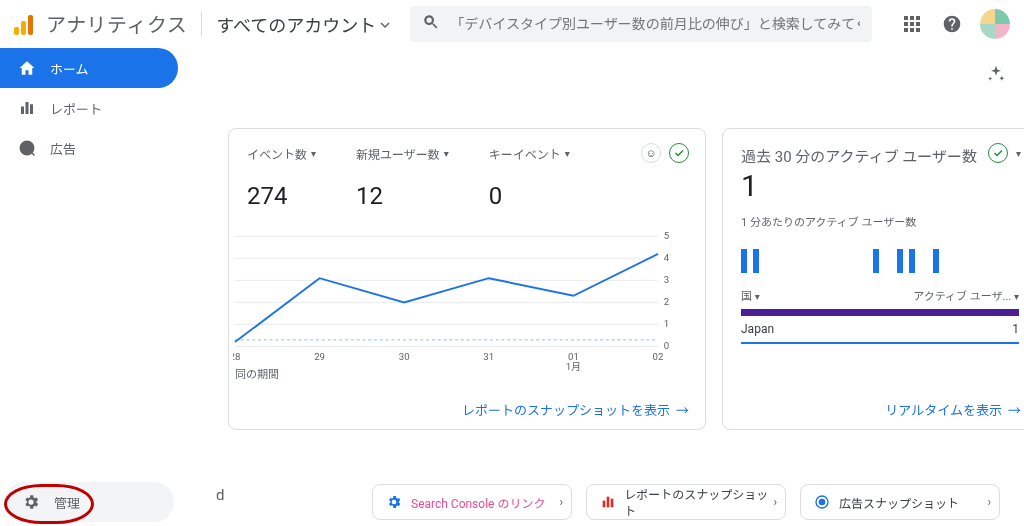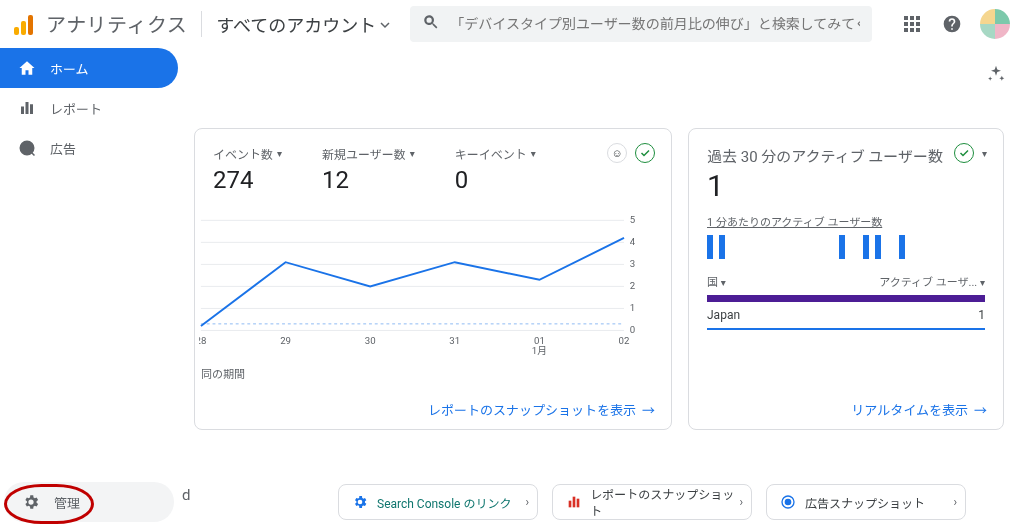--- a/index.html
+++ b/index.html
@@ -13,56 +13,56 @@
   .product-title { font-size: 20px; color:#5f6368; letter-spacing:0.5px; }
   .divider-v { width:1px; height:26px; background:#dadce0; margin:0 14px; }
   .account-sel { font-size:18px; color:#3c4043; display:flex; align-items:center; gap:4px; cursor:pointer; }
   .search-bar { flex:1; margin:0 20px; height:36px; background:#f1f3f4; border-radius:4px; display:flex; align-items:center; padding:0 12px; color:#5f6368; }
   .search-bar input { border:none; background:transparent; outline:none; flex:1; font-size:14px; color:#5f6368; padding-left:10px; }
   .header-icons { display:flex; align-items:center; gap:16px; margin-left:8px; }
   .icon-btn { width:24px; height:24px; color:#5f6368; display:flex; align-items:center; justify-content:center; cursor:pointer; }
   .avatar { width:30px; height:30px; border-radius:50%; background: conic-gradient(#7cc9ab 0 90deg,#f0b6c7 90deg 180deg,#a7d8c4 180deg 270deg,#f5d68f 270deg 360deg); }
 
   
-  .body { display:flex; height: calc(100% - 48px); position:relative; }
+  .body { display:flex; height: calc(100% - 48px); position:relative;gap:34px; }
   .sidebar { width:178px; display:flex; flex-direction:column; }
   .nav-item { height:40px; display:flex; align-items:center; padding-left:18px; gap:14px; color:#5f6368; font-size:13px; border-top-right-radius:20px; border-bottom-right-radius:20px; cursor:pointer; }
   .nav-item.active { background:#1a73e8; color:#fff; }
   .nav-item.active svg { fill:#fff; }
   .nav-item svg { fill:#5f6368; }
   .spacer-flex { flex:1; }
   .admin-item { height:40px; display:flex; align-items:center; padding-left:18px; gap:14px; color:#5f6368; font-size:13px; cursor:pointer; border-radius:20px; margin:4px; background:#f3f4f5; }
   .admin-highlight { position:absolute; left:4px; bottom:2px; width:90px; height:40px; border:3px solid #c00000; border-radius:50% / 60%; pointer-events:none; }
 
   .main { flex:1; position:relative; background:#fff; overflow:hidden; }
   .sparkle-btn { position:absolute; top:16px; right:18px; color:#5f6368; cursor:pointer; }
 
   .cards-row { display:flex; gap:16px; padding:0 16px; margin-top:80px; }
   .card { background:#fff; border:1px solid #dadce0; border-radius:8px; padding:16px 18px 10px 18px; position:relative; }
   .card.big { flex:0 0 478px; height:302px; }
   .card.side { flex:0 0 316px; height:302px; }
 
   .metrics-row { display:flex; gap:40px; align-items:flex-start; }
   .metric .m-label { font-size:12px; color:#5f6368; display:flex; align-items:center; gap:4px; }
-  .metric .m-value { font-size:24px; color:#202124; margin-top:4px; }
+  .metric .m-value { font-size:24px; color:#202124; margin-top:20px; }
   .card-status { position:absolute; top:14px; right:16px; display:flex; gap:8px; align-items:center; }
   .status-circle { width:20px; height:20px; border:1.5px solid #dadce0; border-radius:50%; display:flex; align-items:center; justify-content:center; }
   .status-circle.ok { border-color:#1e8e3e; color:#1e8e3e; }
   .chev-down-small { font-size:10px; color:#5f6368; }
 
   .chart-wrap { position:relative; height:150px; margin-top:18px; margin-left:-14px; }
   .chart-svg { width:100%; height:100%; }
 
   .compare-note { position:absolute; left:6px; bottom:48px; font-size:11px; color:#5f6368; }
   .card-action { position:absolute; bottom:10px; right:16px; font-size:13px; color:#1a73e8; display:flex; align-items:center; gap:6px; cursor:pointer; }
 
   
   .rt-title { font-size:15px; color:#5f6368; }
   .rt-big { font-size:30px; color:#202124; margin-top:2px; margin-bottom:10px; }
-  .rt-sub { font-size:11px; color:#5f6368; margin-bottom:2px;text-decoration:underline; }
+  .rt-sub { font-size:11px; color:#5f6368; margin-bottom:16px; }
   .bars-mini { display:flex; gap:6px; align-items:flex-end; height:28px; margin-bottom:8px; }
   .bars-mini .bar { width:6px; background:#1a73e8; }
   .rt-headers { display:flex; justify-content:space-between; font-size:11px; color:#5f6368; padding:6px 0; }
   .rt-row { display:flex; justify-content:space-between; font-size:12px; padding:6px 0; border-top:7px solid #4c1d95; }
   .rt-underline { height:2px; background:#1a73e8; }
 
   .section-title { position:absolute; left:178px; top:438px; font-size:15px; color:#5f6368; }
 
   .link-cards { position:absolute; bottom:6px; left:330px; display:flex; gap:14px; }
   .link-card { width:200px; height:36px; border:1px solid #dadce0; border-radius:8px; display:flex; align-items:center; padding:0 12px; gap:8px; font-size:12px; color:#3c4043; cursor:pointer; position:relative; }
@@ -279,21 +279,21 @@
 
     <div class="section-title" style="left:4px;">d</div>
 
     <div class="link-cards" style="left:160px;">
       <div class="link-card">
         <span class="lc-icon">
             <svg width="16" height="16" viewBox="0 0 24 24" fill="#1a73e8">
               <path d="M19.4 13a7.8 7.8 0 000-2l2.1-1.6-2-3.4-2.5 1a7.6 7.6 0 00-1.7-1L15 3h-4l-.3 2.9a7.6 7.6 0 00-1.7 1l-2.5-1-2 3.4L6.6 11a7.8 7.8 0 000 2l-2.1 1.6 2 3.4 2.5-1a7.6 7.6 0 001.7 1L11 21h4l.3-2.9a7.6 7.6 0 001.7-1l2.5 1 2-3.4zM12 15.5A3.5 3.5 0 1115.5 12 3.5 3.5 0 0112 15.5z"></path>
             </svg>
           </span>
-        <span style="color:#0f766e;">Search Console のリンク</span>
+        <span style="color:#ec4899;">Search Console のリンク</span>
         <span class="chev-r">›</span>
       </div>
       <div class="link-card">
         <span class="lc-icon">
             <svg width="16" height="16" viewBox="0 0 24 24" fill="#d93025">
               <rect x="4" y="10" width="4" height="10"></rect>
               <rect x="10" y="4" width="4" height="16"></rect>
               <rect x="16" y="7" width="4" height="13"></rect>
             </svg>
           </span>

